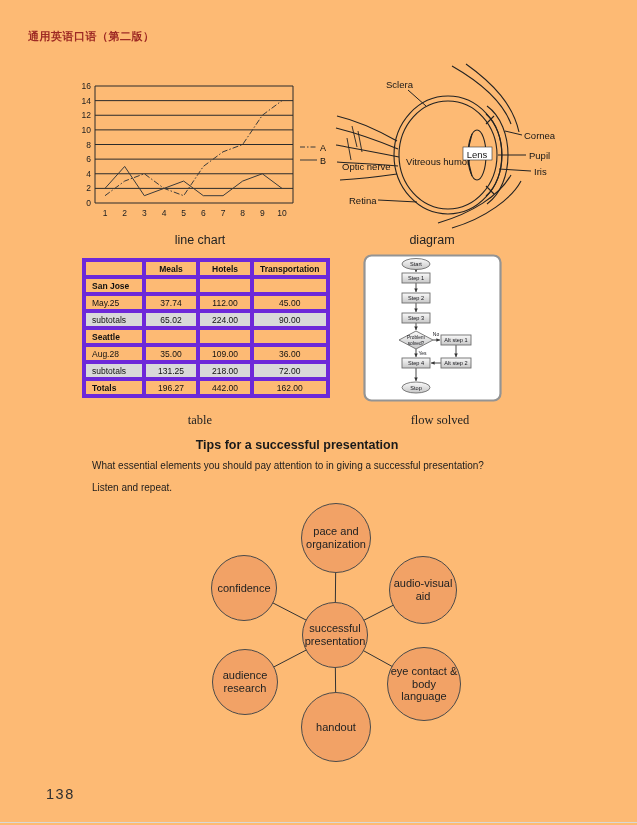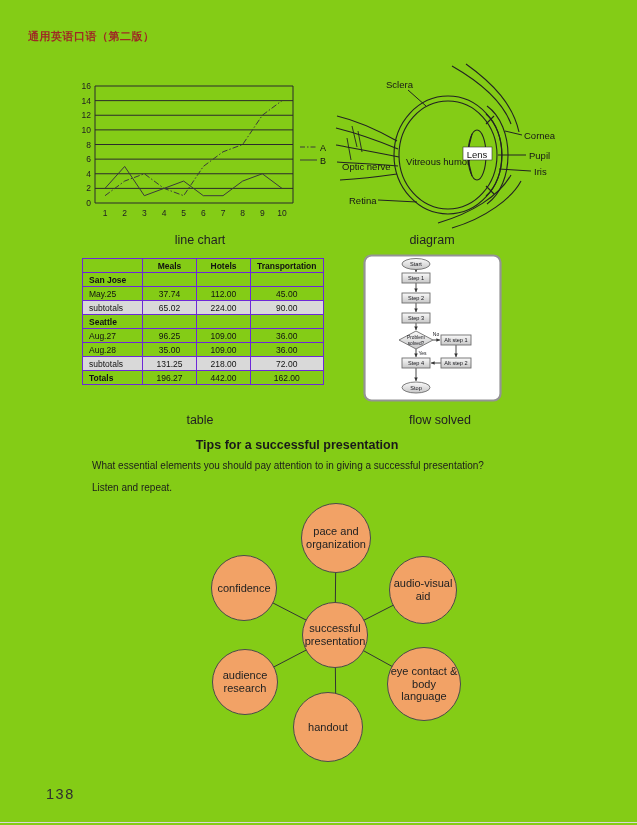--- a/index.html
+++ b/index.html
@@ -1,25 +1,25 @@
 <!DOCTYPE html>
 <html style="--accent: #9e2a24; --orange: #f2a266;"><head>
 <meta charset="utf-8">
 <style>
   html,body{margin:0;padding:0;background:#ffffff;}
-  .page{position:relative;width:637px;height:825px;background:#84cc16;overflow:hidden;
+  .page{position:relative;width:637px;height:825px;background:#fdba74;overflow:hidden;
         font-family:"Liberation Sans",sans-serif;color:#1a1a1a;}
   .abs{position:absolute;}
   .hdr{left:28px;top:29px;font-size:11px;font-weight:bold;color:var(--accent,#9e2a24);letter-spacing:.5px;}
   .caption{top:233px;width:140px;text-align:center;font-size:12.5px;color:#222;}
-  .cap2{top:413px;}
+  .cap2{top:413px;font-family:Liberation Serif, serif;}
   .tips-title{left:0;top:438px;width:594px;text-align:center;font-weight:bold;font-size:12.5px;}
   .bodyline{left:92px;font-size:10px;color:#1c1c1c;}
   table.data{border-collapse:collapse;font-size:8.5px;color:#111;}
-  table.data td,table.data th{border:1px solid #6d28d9;height:13px;padding:0 6px;font-weight:normal;}
+  table.data td,table.data th{border:4px solid #6d28d9;height:13px;padding:0 6px;font-weight:normal;}
   table.data th{font-weight:bold;text-align:center;}
   table.data td.lbl{text-align:left;}
   table.data td.val{text-align:center;}
   table.data tr.shaded td{background:#d9d9d9;}
   table.data td.b{font-weight:bold;}
   .bubble{position:absolute;border-radius:50%;background:var(--orange,#f2a266);border:1px solid #4a4a4a;
           display:flex;align-items:center;justify-content:center;text-align:center;
           font-size:11px;line-height:1.18;color:#222;padding:2px;box-sizing:border-box;}
   .pagenum{left:46px;top:786px;font-size:14.5px;letter-spacing:1.5px;color:#2f2f2f;}
   .botrule{left:0;top:822px;width:637px;height:1px;background:#d8d8d8;}
@@ -155,26 +155,20 @@
           <td class="val">224.00</td>
           <td class="val">90.00</td>
         </tr>
         <tr>
           <td class="lbl b">Seattle</td>
           <td class="val"></td>
           <td class="val"></td>
           <td class="val"></td>
         </tr>
         <tr>
-          <td class="lbl">Aug.27</td>
-          <td class="val">96.25</td>
-          <td class="val">109.00</td>
-          <td class="val">36.00</td>
-        </tr>
-        <tr>
           <td class="lbl">Aug.28</td>
           <td class="val">35.00</td>
           <td class="val">109.00</td>
           <td class="val">36.00</td>
         </tr>
         <tr class="shaded">
           <td class="lbl">subtotals</td>
           <td class="val">131.25</td>
           <td class="val">218.00</td>
           <td class="val">72.00</td>
@@ -249,20 +243,20 @@
       <line x1="335" y1="635" x2="423" y2="590"></line>
       <line x1="335" y1="635" x2="424" y2="684"></line>
       <line x1="335" y1="635" x2="336" y2="727"></line>
       <line x1="335" y1="635" x2="245" y2="682"></line>
       <line x1="335" y1="635" x2="244" y2="588"></line>
     </g>
   </svg>
   <div class="bubble" style="left:301px;top:503px;width:70px;height:70px">pace and organization</div>
   <div class="bubble" style="left:389px;top:556px;width:68px;height:68px">audio-visual aid</div>
   <div class="bubble" style="left:387px;top:647px;width:74px;height:74px">eye contact &amp; body language</div>
-  <div class="bubble" style="left:293px;top:692px;width:70px;height:70px">handout</div>
+  <div class="bubble" style="left:301px;top:692px;width:70px;height:70px">handout</div>
   <div class="bubble" style="left:212px;top:649px;width:66px;height:66px">audience research</div>
   <div class="bubble" style="left:211px;top:555px;width:66px;height:66px">confidence</div>
   <div class="bubble" style="left:302px;top:602px;width:66px;height:66px">successful presentation</div>
 
   <div class="abs pagenum">138</div>
   <div class="abs botrule"></div>
 </div>
 
 </body></html>

